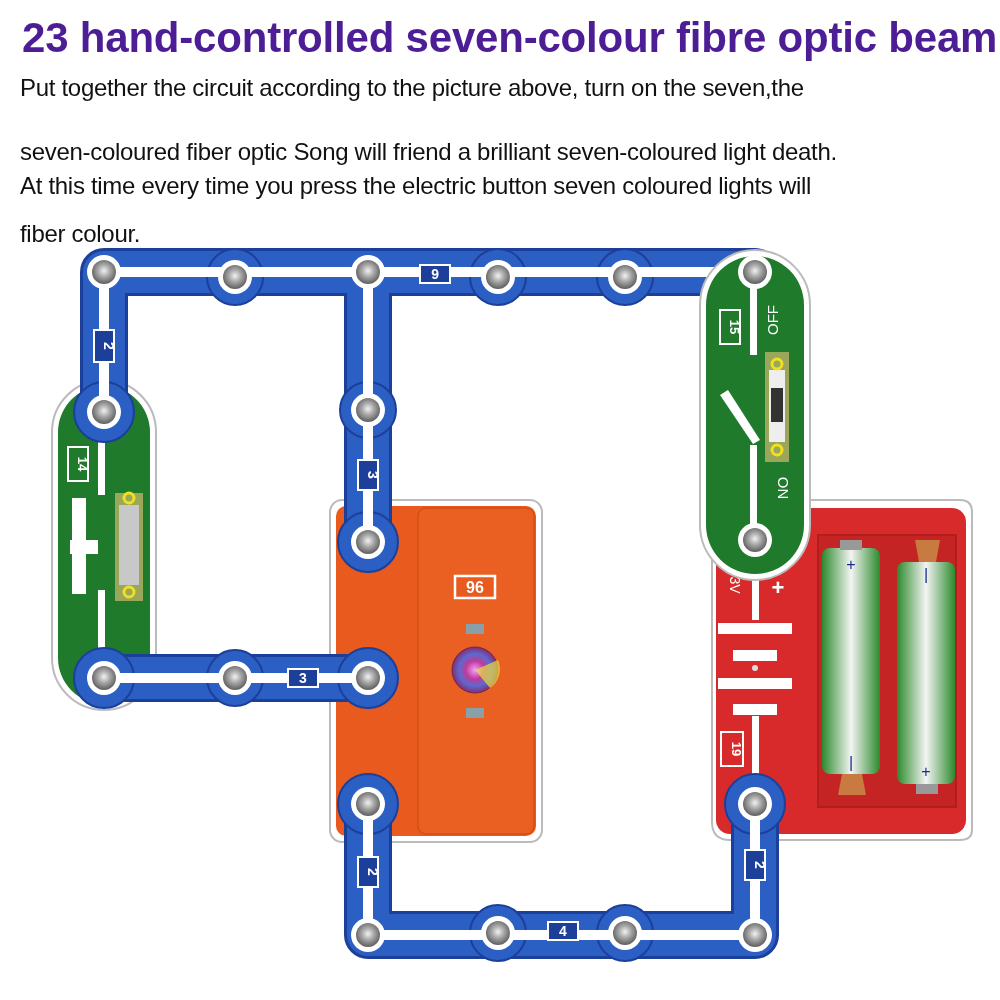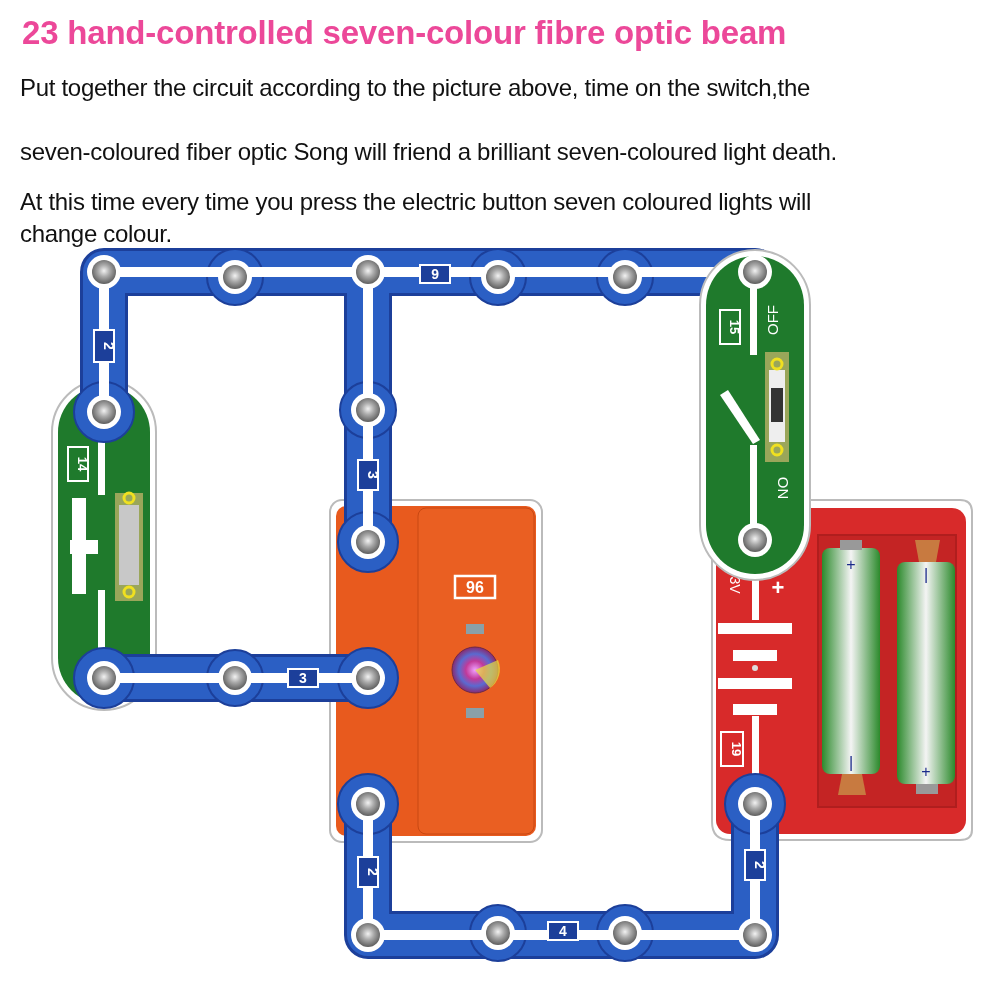--- a/index.html
+++ b/index.html
@@ -1,29 +1,29 @@
 <!DOCTYPE html>
 <html><head>
 <meta charset="utf-8">
 <style>
   html, body { margin:0; padding:0; background:#ffffff; }
   body { width:1000px; height:1000px; position:relative; overflow:hidden; font-family:"Liberation Sans", sans-serif; }
-  .title { position:absolute; left:22px; top:14px; font-size:33px; font-weight:bold; color:#ec4899; letter-spacing:-0.2px; white-space:nowrap; }
+  .title { position:absolute; left:22px; top:14px; font-size:42px; font-weight:bold; color:#4c1d95; letter-spacing:-0.2px; white-space:nowrap; }
   .para { position:absolute; left:20px; font-size:24px; color:#111; white-space:nowrap; letter-spacing:-0.3px; }
   svg.circuit { position:absolute; left:0; top:0; }
   .lbl { font-family:"Liberation Sans", sans-serif; font-weight:bold; }
 </style>
 </head>
 <body>
 
 <div class="title">23 hand-controlled seven-colour fibre optic beam</div>
-<div class="para" style="top:74px">Put together the circuit according to the picture above, time on the switch,the</div>
+<div class="para" style="top:74px">Put together the circuit according to the picture above, turn on the seven,the</div>
 <div class="para" style="top:138px">seven-coloured fiber optic Song will friend a brilliant seven-coloured light death.</div>
-<div class="para" style="top:188px">At this time every time you press the electric button seven coloured lights will</div>
-<div class="para" style="top:220px">change colour.</div>
+<div class="para" style="top:172px">At this time every time you press the electric button seven coloured lights will</div>
+<div class="para" style="top:220px">fiber colour.</div>
 
 <svg class="circuit" width="1000" height="1000" viewBox="0 0 1000 1000">
   <defs>
     <radialGradient id="snap" cx="50%" cy="45%" r="55%">
       <stop offset="0%" stop-color="#f2f2f2"></stop>
       <stop offset="45%" stop-color="#a9a9a9"></stop>
       <stop offset="100%" stop-color="#5e5e5e"></stop>
     </radialGradient>
     <linearGradient id="batt" x1="0" x2="1" y1="0" y2="0">
       <stop offset="0%" stop-color="#2c8a2c"></stop>

